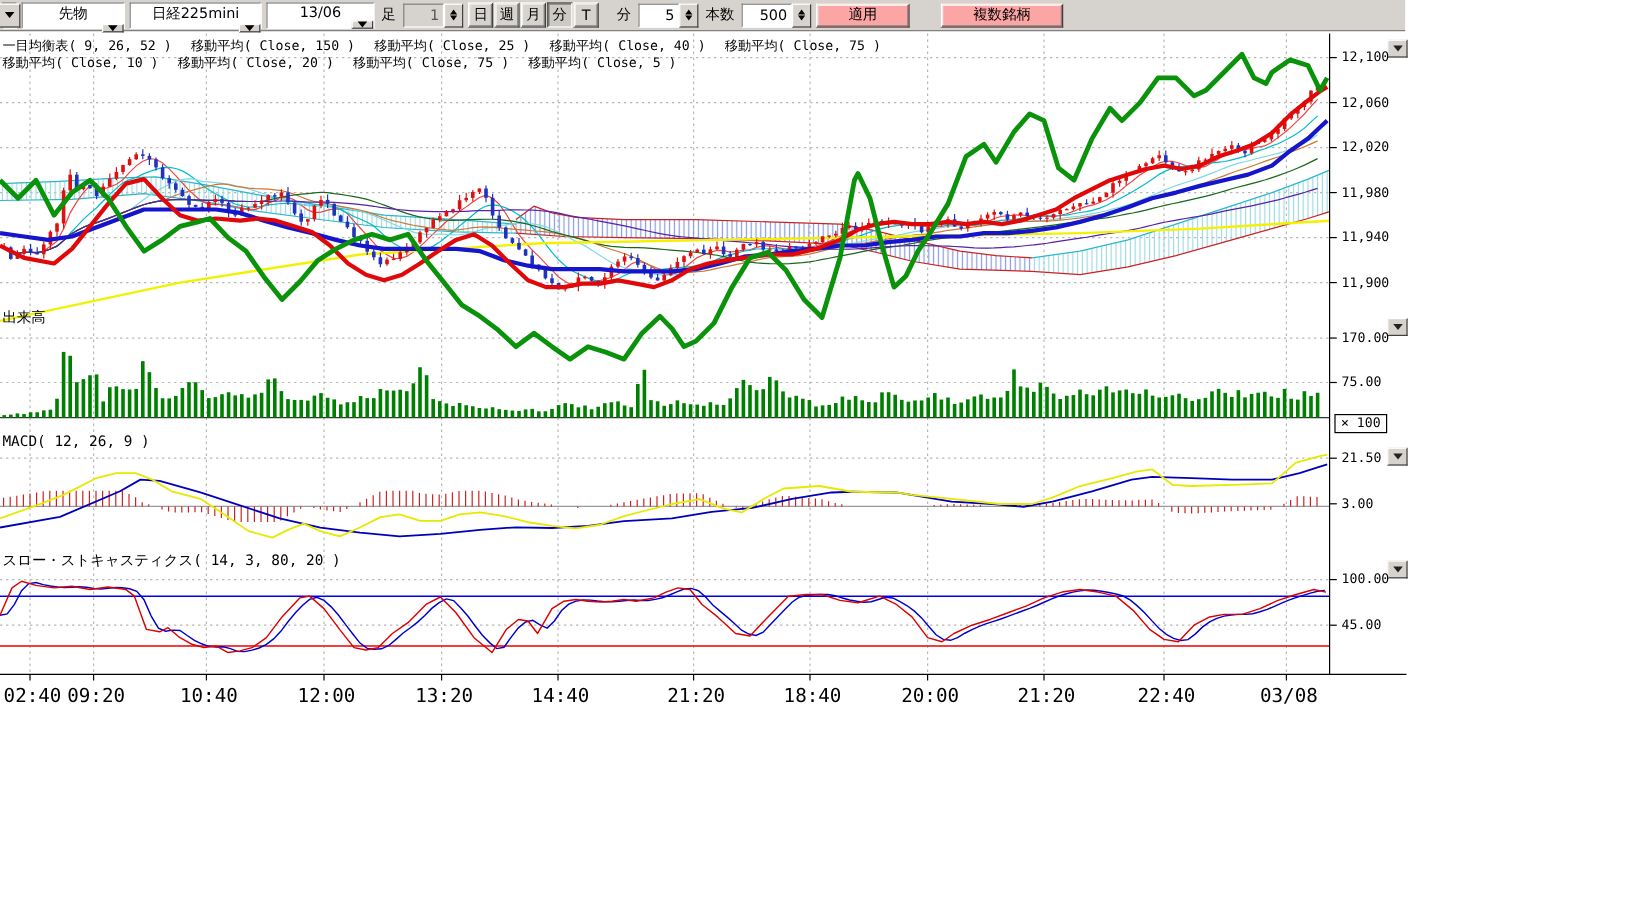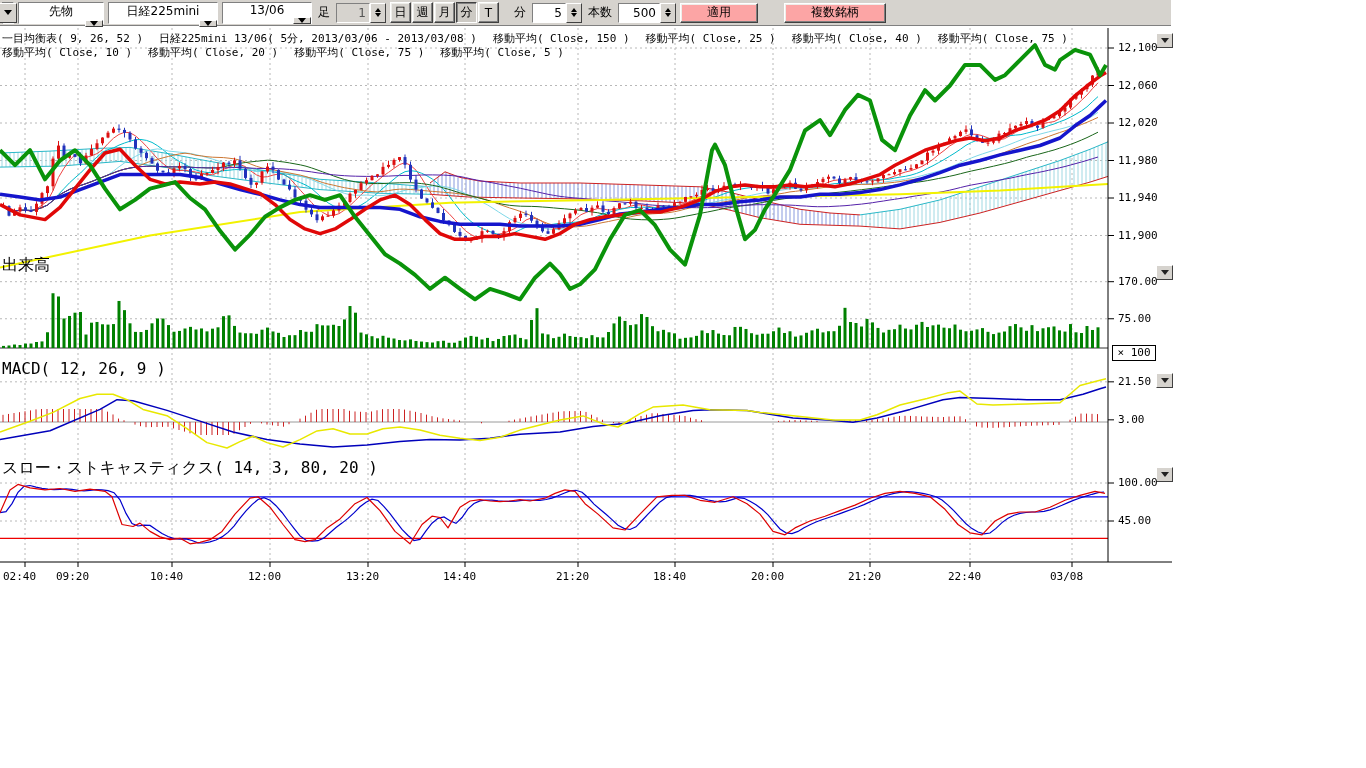--- a/index.html
+++ b/index.html
@@ -26,24 +26,24 @@
   .tri-dn{width:0;height:0;border-left:3px solid transparent;border-right:3px solid transparent;border-top:4px solid #000;}
   .btn{height:20px;background:#fca5a5;border:1px solid;border-color:#fff #404040 #404040 #fff;
     box-shadow:inset -1px -1px 0 #808080,inset 1px 1px 0 #eeeeea;padding:0 26px;font-size:12px;
     font-family:inherit;display:flex;align-items:center;white-space:nowrap;cursor:default;}
   .pbtn{width:19px;height:19px;background:#d6d3ce;border:1px solid;border-color:#fff #404040 #404040 #fff;
     box-shadow:inset -1px -1px 0 #808080,inset 1px 1px 0 #eeeeea;font-size:12px;display:inline-flex;
     align-items:center;justify-content:center;margin-right:1px;}
   .pbtn.active{border-color:#404040 #fff #fff #404040;box-shadow:inset 1px 1px 0 #808080;background:#cdcac4;}
   .gap{width:18px;}
   
-  .chart-text{position:absolute;font-size:16px;color:#000;white-space:nowrap;line-height:13px;}
+  .chart-text{position:absolute;font-size:12px;color:#000;white-space:nowrap;line-height:13px;}
   .legend-row{position:absolute;display:flex;gap:16px;font-size:11px;white-space:nowrap;}
   .axis-label{position:absolute;font-size:11px;color:#000;white-space:nowrap;}
-  .time-label{position:absolute;font-size:11px;color:#000;width:44px;text-align:left;}
+  .time-label{position:absolute;font-size:16px;color:#000;width:44px;text-align:right;}
   .collapse-btn{position:absolute;width:15px;height:13px;background:#d6d3ce;border:1px solid;
     border-color:#fff #404040 #404040 #fff;display:flex;align-items:center;justify-content:center;left:1156px;}
   .collapse-btn .tri{border-left-width:4px;border-right-width:4px;border-top-width:5px;border-top-color:#222;}
   #mult-box{position:absolute;left:1112px;top:345px;width:42px;height:14px;border:1px solid #000;
     background:#fff;font-size:11px;line-height:14px;text-align:center;}
   svg{position:absolute;left:0;top:0;}
 </style>
 </head>
 <body>
 <div id="root">
@@ -958,21 +958,20 @@
       <line x1="1108" y1="281.7" x2="1114" y2="281.7" stroke="#000000"></line>
       <line x1="1108" y1="318.75" x2="1114" y2="318.75" stroke="#000000"></line>
       <line x1="1108" y1="381.839" x2="1114" y2="381.839" stroke="#000000"></line>
       <line x1="1108" y1="419.838" x2="1114" y2="419.838" stroke="#000000"></line>
       <line x1="1108" y1="483" x2="1114" y2="483" stroke="#000000"></line>
       <line x1="1108" y1="521.005" x2="1114" y2="521.005" stroke="#000000"></line>
     </svg>
 
   <div id="legend1" class="legend-row" style="left:2px;top:31px">
       <span>一目均衡表( 9, 26, 52 )</span>
-      <span>日経225mini 13/06( 5分, 2013/03/06 - 2013/03/08 )</span>
       <span>移動平均( Close, 150 )</span>
       <span>移動平均( Close, 25 )</span>
       <span>移動平均( Close, 40 )</span>
       <span>移動平均( Close, 75 )</span>
     </div>
   <div id="legend2" class="legend-row" style="left:2px;top:45px">
       <span>移動平均( Close, 10 )</span>
       <span>移動平均( Close, 20 )</span>
       <span>移動平均( Close, 75 )</span>
       <span>移動平均( Close, 5 )</span>

